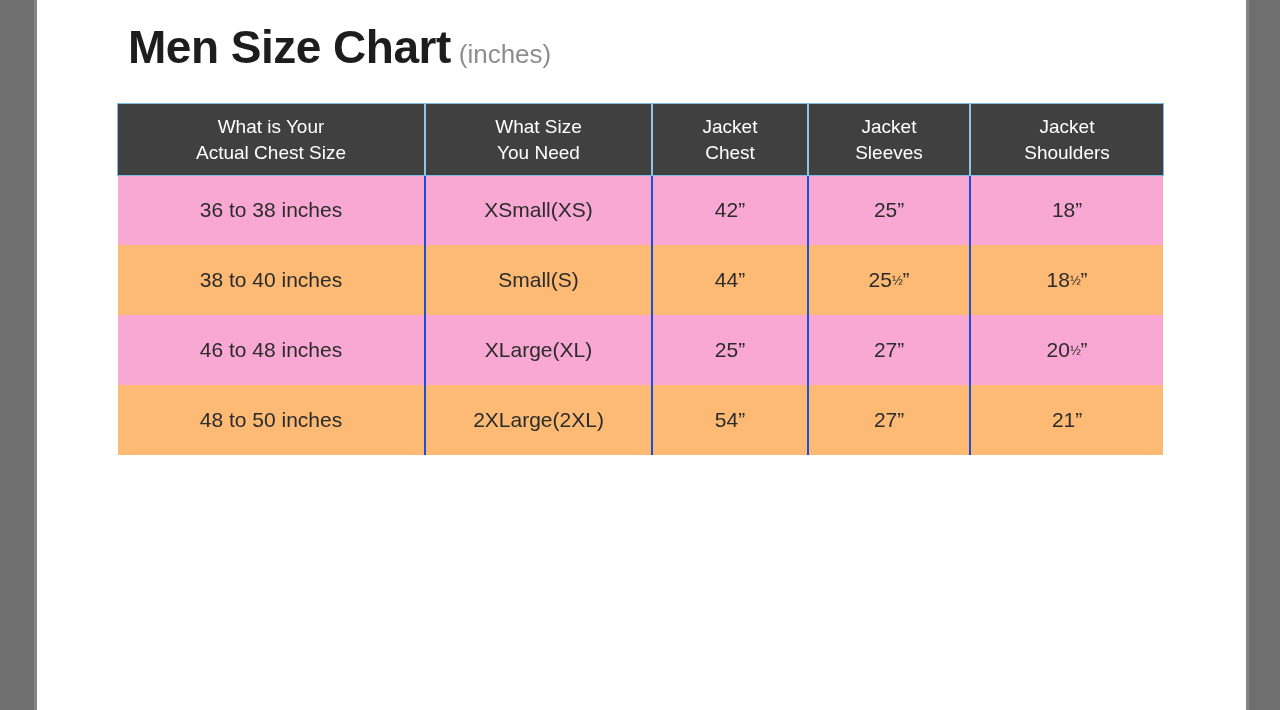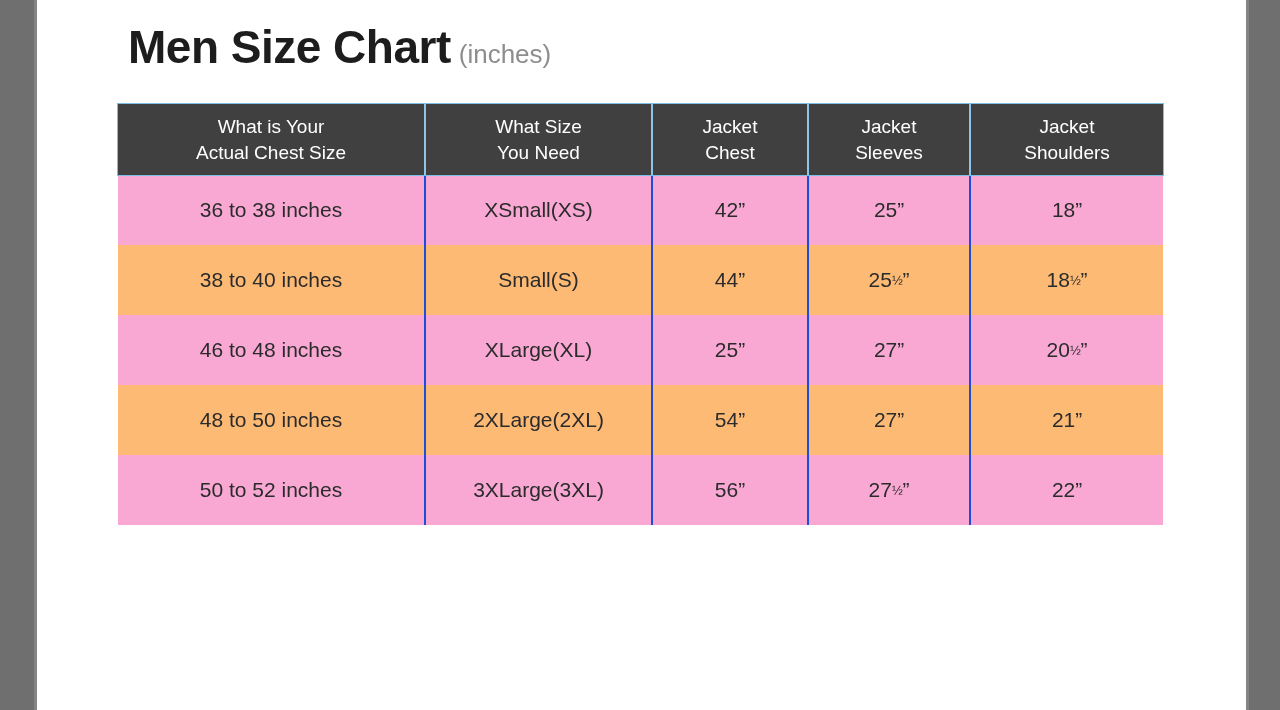--- a/index.html
+++ b/index.html
@@ -192,23 +192,16 @@
         <td><span>27</span><span class="frac"></span><span class="inch">”</span></td>
         <td><span>20</span><span class="frac">½</span><span class="inch">”</span></td>
       </tr>
       <tr class="row-plain">
         <td>48 to 50 inches</td>
         <td>2XLarge(2XL)</td>
         <td>54”</td>
         <td><span>27</span><span class="frac"></span><span class="inch">”</span></td>
         <td><span>21</span><span class="frac"></span><span class="inch">”</span></td>
       </tr>
-      <tr class="row-shaded">
-        <td>50 to 52 inches</td>
-        <td>3XLarge(3XL)</td>
-        <td>56”</td>
-        <td><span>27</span><span class="frac">½</span><span class="inch">”</span></td>
-        <td><span>22</span><span class="frac"></span><span class="inch">”</span></td>
-      </tr>
     </tbody>
   </table>
 
 </div>
 
 </body></html>

